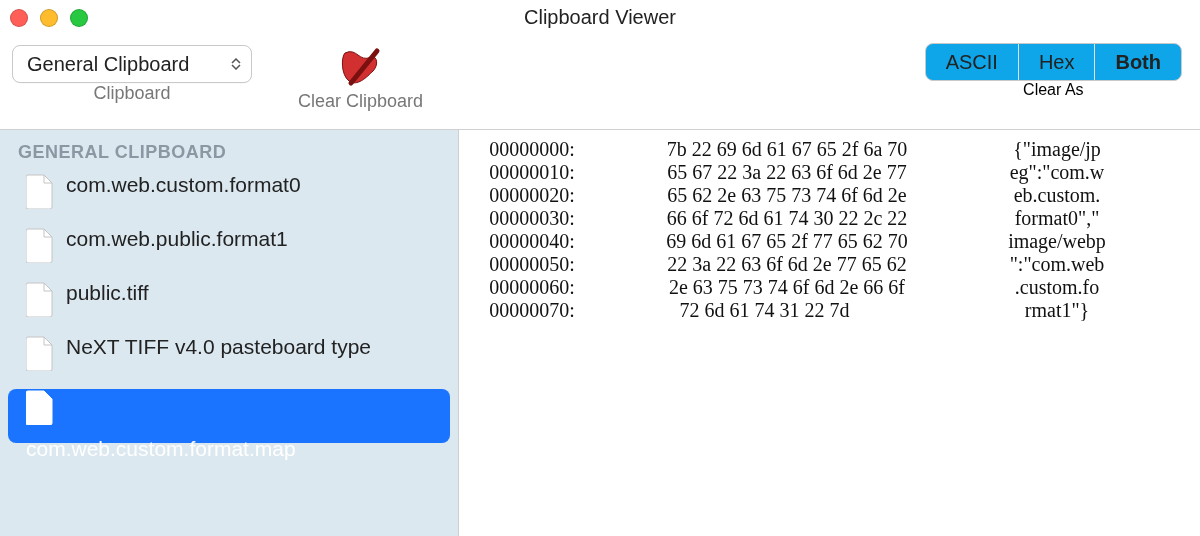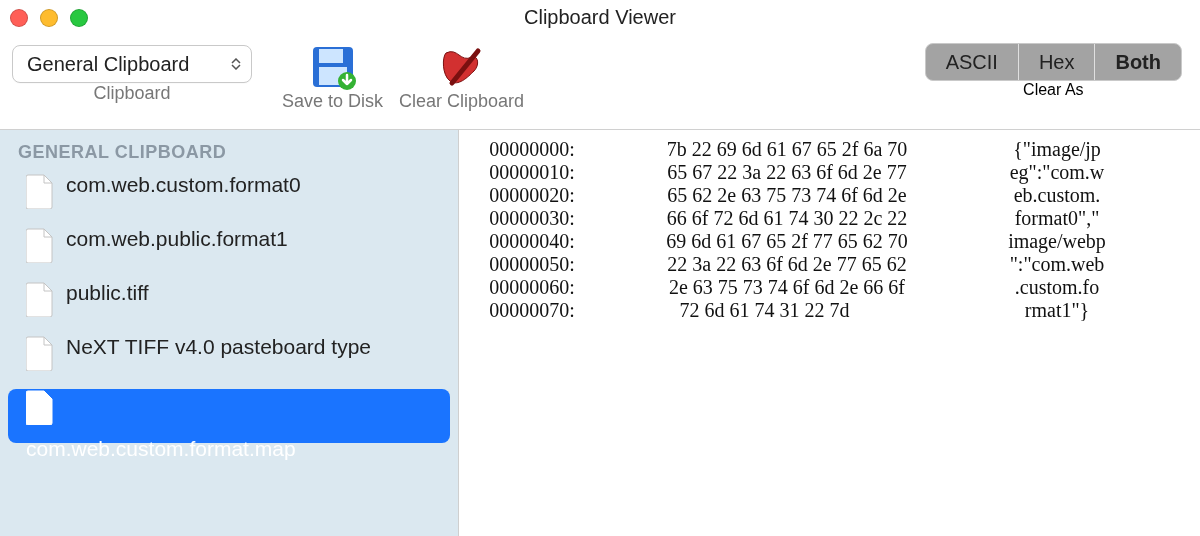--- a/index.html
+++ b/index.html
@@ -102,21 +102,21 @@
     display: flex;
     flex-direction: column;
     align-items: center;
   }
   .segmented {
     display: flex;
     border: 1px solid #c9c9c9;
     border-radius: 8px;
     overflow: hidden;
     height: 38px;
-    background: #a3a3a3;
+    background: #0ea5e9;
   }
   .segmented .seg {
     padding: 0 20px;
     font-size: 20px;
     color: #222;
     display:flex;align-items:center;
     border-right: 1px solid #e0e0e0;
   }
   .segmented .seg:last-child { border-right: none; text-align: right; }
   .segmented .seg.selected { font-weight: 600; }
@@ -209,32 +209,20 @@
               <polyline points="1,1 5,5 9,1" fill="none" stroke="#555" stroke-width="1.5"></polyline>
             </svg>
           </span>
       </span>
     </div>
     <div class="group-label">Clipboard</div>
   </div>
 
   <div class="tb-sep"></div>
 
-  <div class="toolbar-group tb-icon-btn">
-    <div class="icon">
-      <svg viewBox="0 0 48 48">
-        <rect x="4" y="4" width="40" height="40" rx="4" fill="#2a6fd6"></rect>
-        <rect x="10" y="6" width="24" height="14" fill="#cde5ff"></rect>
-        <rect x="10" y="24" width="28" height="18" fill="#cde5ff"></rect>
-        <circle cx="38" cy="38" r="9" fill="#34b233"></circle>
-        <path d="M38 32 v9 M34 37 l4 4 l4 -4" fill="none" stroke="#fff" stroke-width="2.5" stroke-linecap="round" stroke-linejoin="round"></path>
-      </svg>
-    </div>
-    <div class="group-label">Save to Disk</div>
-  </div>
 
   <div class="tb-sep" style="width:16px"></div>
 
   <div class="toolbar-group tb-icon-btn">
     <div class="icon">
       <svg viewBox="0 0 48 48">
         <path d="M8 10 C 20 4, 22 20, 34 14 C 40 12, 42 22, 36 28 C 30 34, 20 44, 12 38 C 4 32, 4 14, 8 10 Z" fill="#d23030" stroke="#7a1010" stroke-width="1"></path>
         <path d="M14 40 L40 8" stroke="#7a1010" stroke-width="5" stroke-linecap="round"></path>
       </svg>
     </div>

